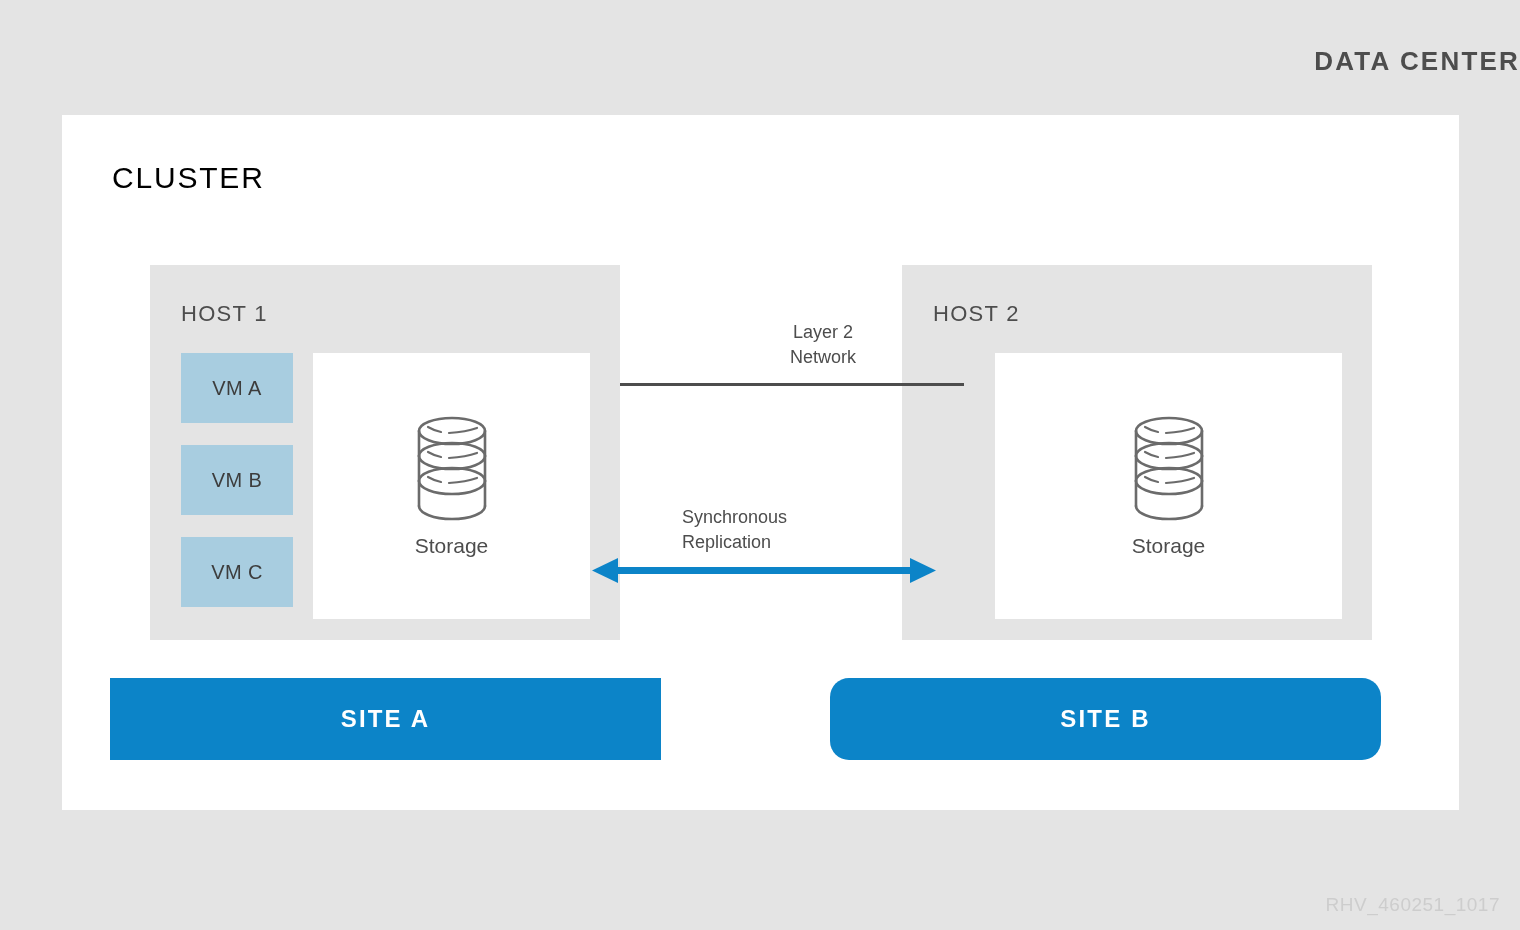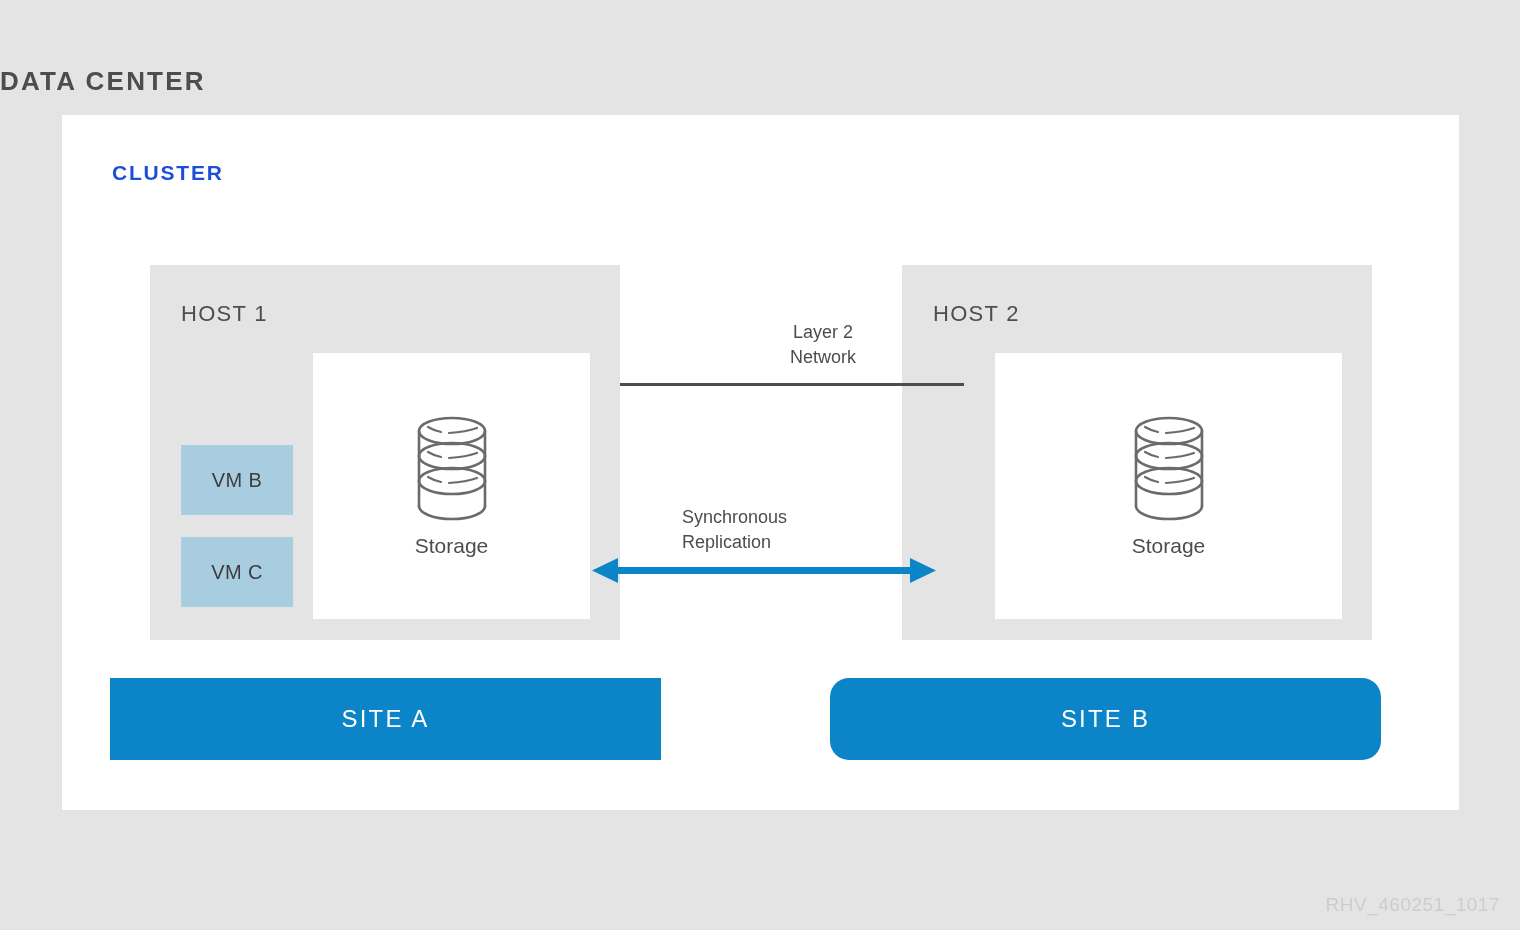--- a/index.html
+++ b/index.html
@@ -14,46 +14,45 @@
     overflow: hidden;
     position: relative;
   }
 
   
   #diagram-title {
     position: absolute;
     top: 46px;
     left: 0;
     width: 1520px;
-    text-align: left;
+    text-align: right;
     font-size: 26px;
     font-weight: bold;
     letter-spacing: 2.2px;
     color: #4d4d4d;
-    margin-top: 20px;
   }
 
   
   #cluster-card {
     position: absolute;
     left: 62px;
     top: 115px;
     width: 1397px;
     height: 695px;
     background: #ffffff;
   }
 
   #cluster-label {
     position: absolute;
     left: 50px;
     top: 46px;
-    font-size: 21px;
-    font-weight: bold;
+    font-size: 30px;
+    font-weight: normal;
     letter-spacing: 1.8px;
-    color: #1d4ed8;
+    color: #000000;
   }
   #site-a-group { left: 48px; }
   #site-b-group { left: 796px; }
 
   
   .host-panel {
     position: absolute;
     background: #e4e4e4;
   }
   #host-1-panel {
@@ -165,21 +164,21 @@
     position: absolute;
     top: 563px;
     width: 551px;
     height: 82px;
     background: #0c84c8;
     display: flex;
     align-items: center;
     justify-content: center;
     color: #ffffff;
     font-size: 24px;
-    font-weight: normal;
+    font-weight: bold;
     letter-spacing: 2.2px;
   }
   #site-a-banner { left: 48px; }
   #site-b-banner { left: 768px; border-radius: 19px; }
 
   
   #footer-caption {
     position: absolute;
     right: 20px;
     bottom: 14px;
@@ -197,20 +196,21 @@
 
   <div id="cluster-label">CLUSTER</div>
 
   <div id="site-a-group"></div>
 
   <div id="site-b-group"></div>
 
   <div id="host-1-panel" class="host-panel">
     <div class="host-label">HOST 1</div>
 
+    <div id="vm-a" class="vm-box">VM A</div>
     <div id="vm-b" class="vm-box">VM B</div>
     <div id="vm-c" class="vm-box">VM C</div>
 
     <div id="storage-panel-1" class="storage-panel">
       <span class="storage-icon">
         <svg width="92" height="110" viewBox="0 0 92 110" fill="none" xmlns="http://www.w3.org/2000/svg">
           <g stroke="#6b6b6b" stroke-width="2.6" fill="none" stroke-linecap="round">
             <ellipse cx="46" cy="17" rx="33" ry="13"></ellipse>
             <path d="M13 17 v25"></path>
             <path d="M79 17 v25"></path>

